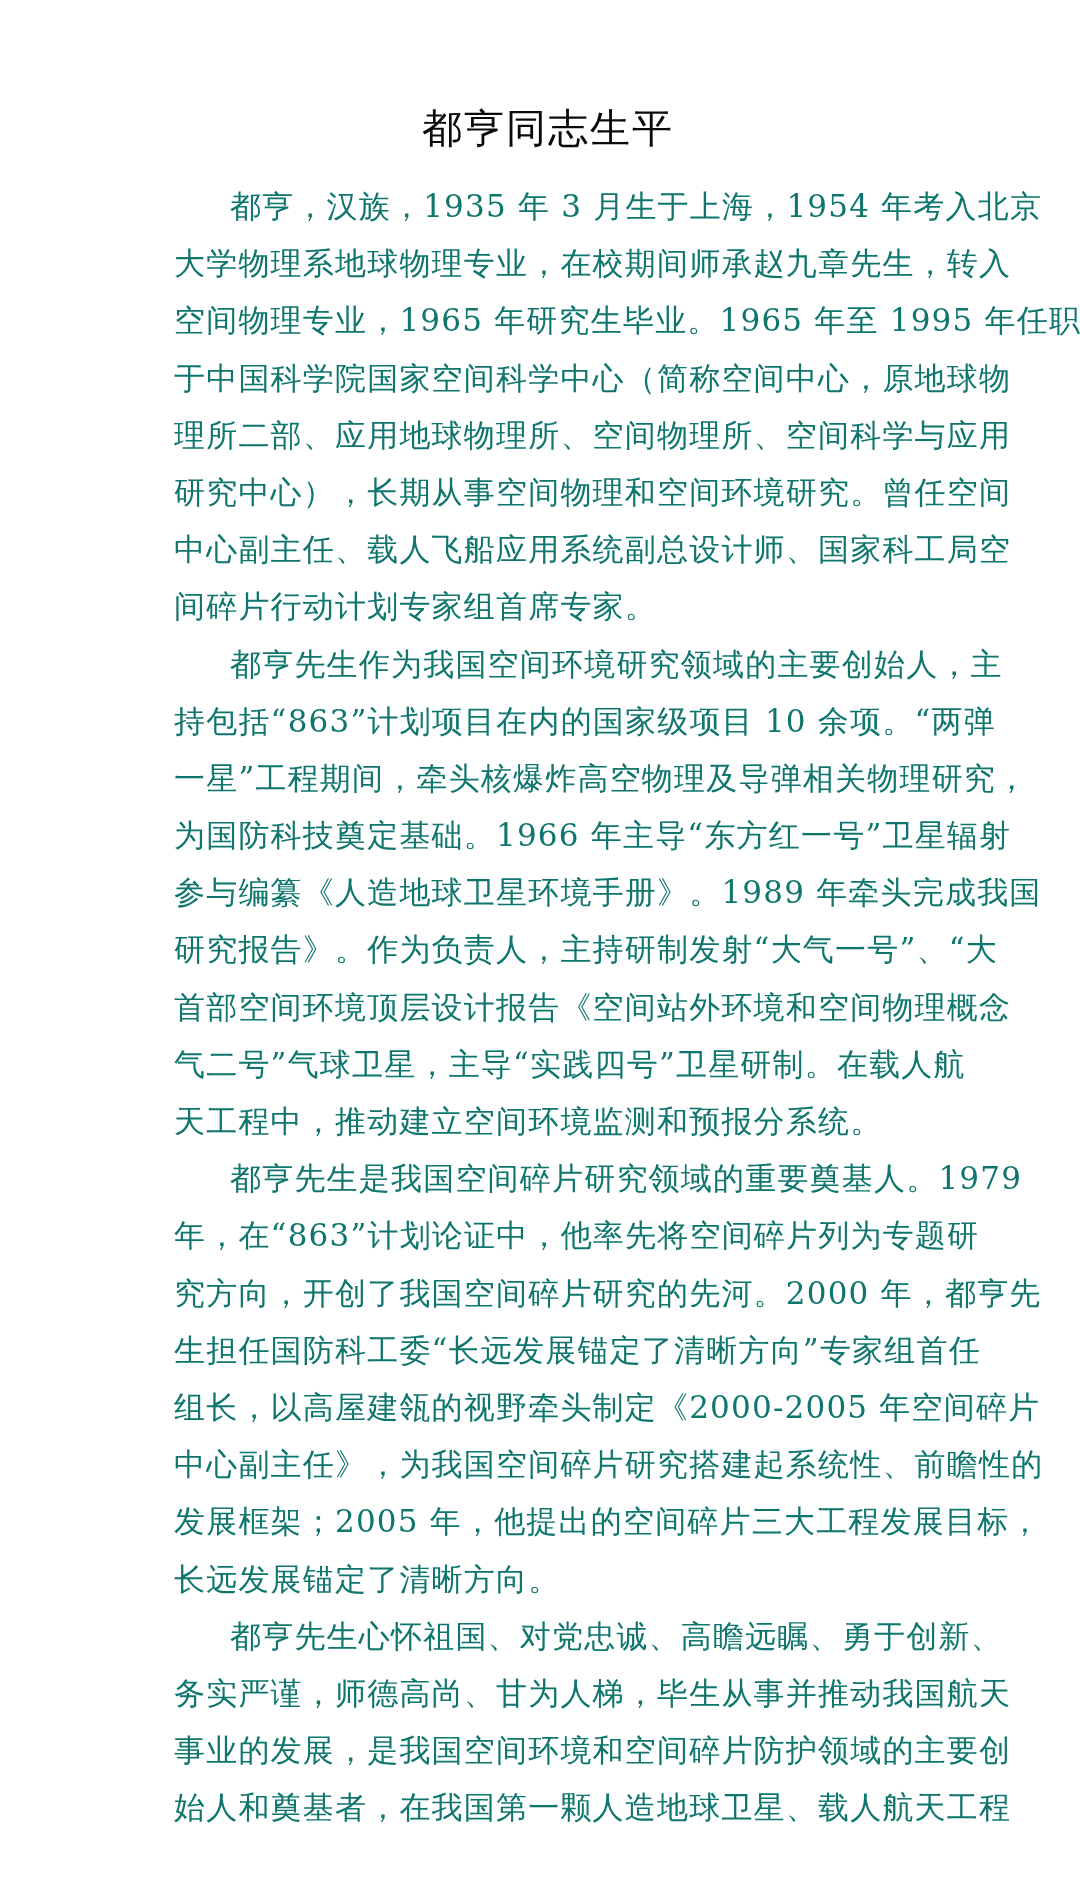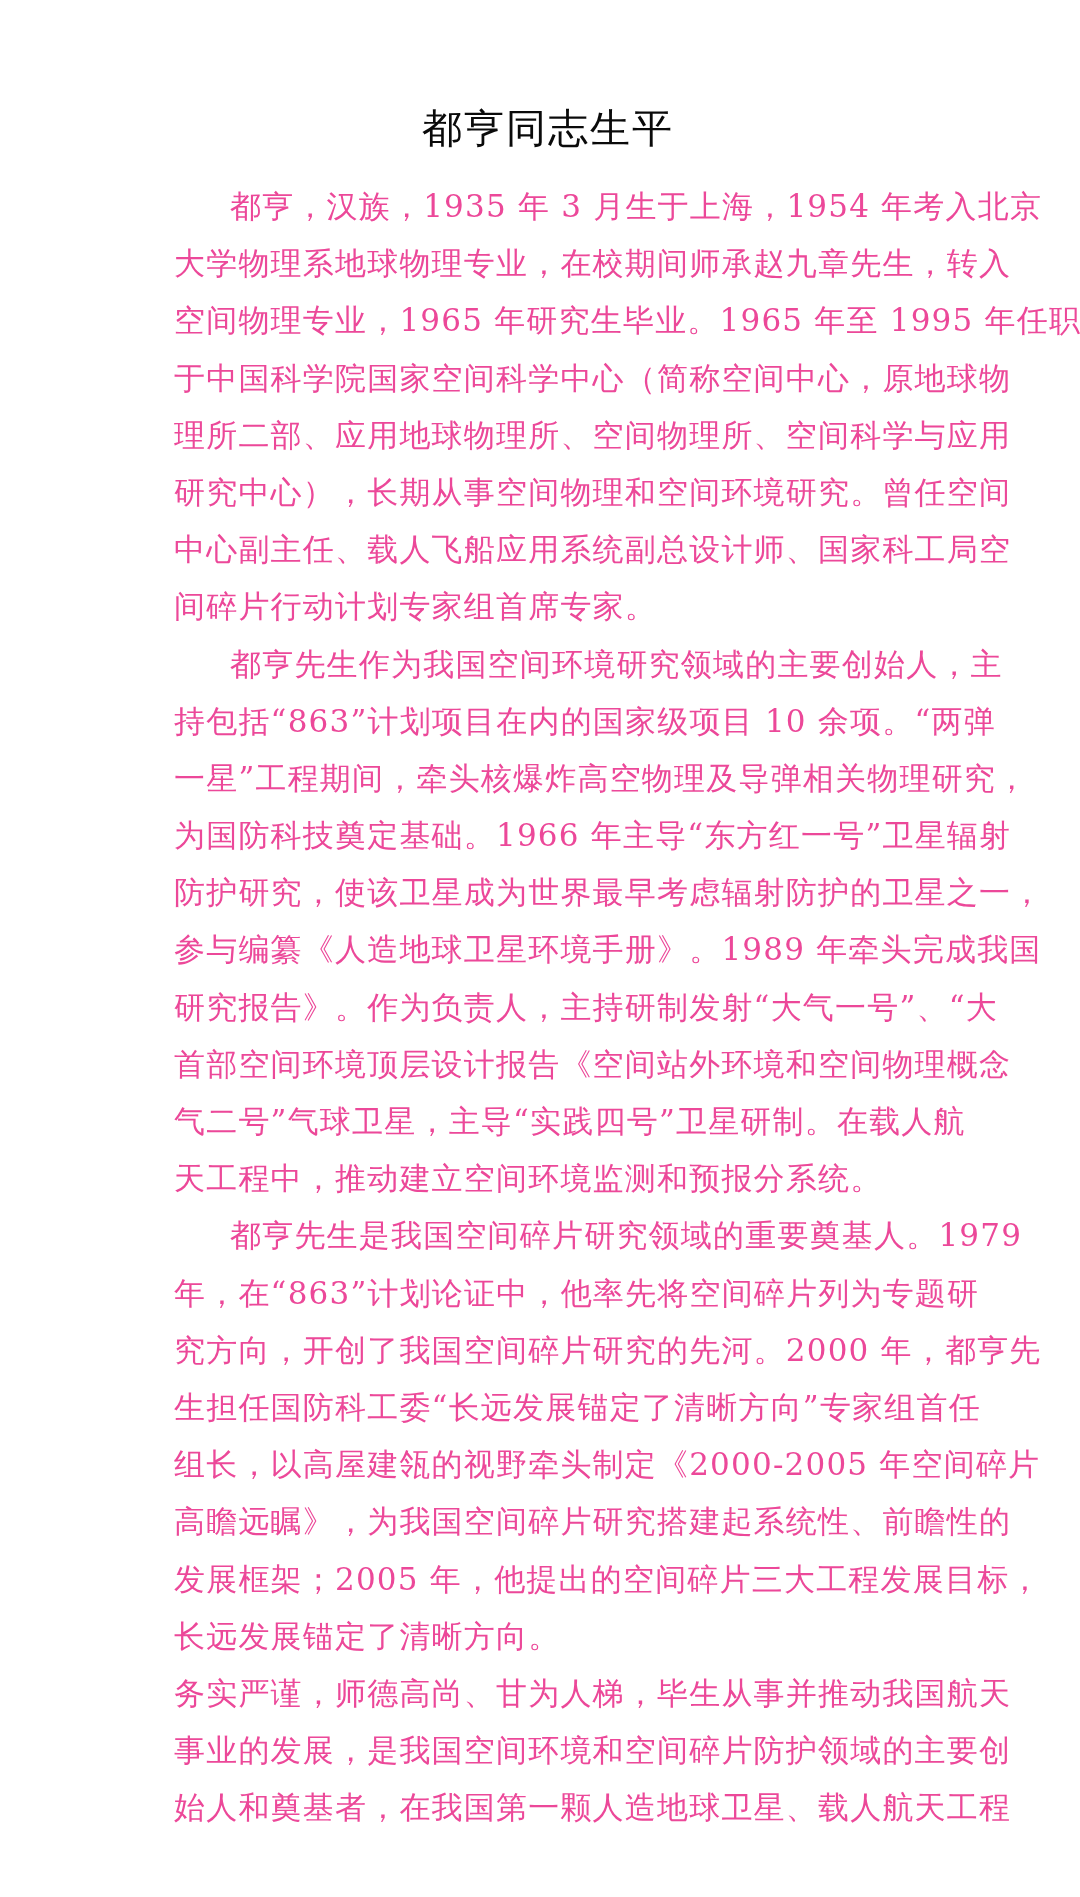--- a/index.html
+++ b/index.html
@@ -41,21 +41,21 @@
       top: 178px;
       width: 760px;
     }
     .line {
       display: block;
       height: 57.2px;
       line-height: 57.2px;
       font-size: 31px;
       white-space: nowrap;
       letter-spacing: 1.2px;
-      color: #ec4899;
+      color: #0f766e;
     }
     .line.indent {
       padding-left: 56px;
     }
   </style>
 </head>
 <body>
 
 <div class="page">
   <div class="title">都亨同志生平</div>
@@ -71,39 +71,39 @@
       <span class="line">研究中心），长期从事空间物理和空间环境研究。曾任空间</span>
       <span class="line">中心副主任、载人飞船应用系统副总设计师、国家科工局空</span>
       <span class="line">间碎片行动计划专家组首席专家。</span>
     </div>
 
     <div>
       <span class="line indent">都亨先生作为我国空间环境研究领域的主要创始人，主</span>
       <span class="line">持包括“863”计划项目在内的国家级项目 10 余项。“两弹</span>
       <span class="line">一星”工程期间，牵头核爆炸高空物理及导弹相关物理研究，</span>
       <span class="line">为国防科技奠定基础。1966 年主导“东方红一号”卫星辐射</span>
-      <span class="line">防护研究，使该卫星成为世界最早考虑辐射防护的卫星之一，</span>
       <span class="line">参与编纂《人造地球卫星环境手册》。1989 年牵头完成我国</span>
       <span class="line">研究报告》。作为负责人，主持研制发射“大气一号”、“大</span>
       <span class="line">首部空间环境顶层设计报告《空间站外环境和空间物理概念</span>
       <span class="line">气二号”气球卫星，主导“实践四号”卫星研制。在载人航</span>
       <span class="line">天工程中，推动建立空间环境监测和预报分系统。</span>
     </div>
 
     <div>
       <span class="line indent">都亨先生是我国空间碎片研究领域的重要奠基人。1979</span>
       <span class="line">年，在“863”计划论证中，他率先将空间碎片列为专题研</span>
       <span class="line">究方向，开创了我国空间碎片研究的先河。2000 年，都亨先</span>
       <span class="line">生担任国防科工委“长远发展锚定了清晰方向”专家组首任</span>
       <span class="line">组长，以高屋建瓴的视野牵头制定《2000-2005 年空间碎片</span>
-      <span class="line">高瞻远瞩》，为我国空间碎片研究搭建起系统性、前瞻性的</span>
+      <span class="line">中心副主任》，为我国空间碎片研究搭建起系统性、前瞻性的</span>
       <span class="line">发展框架；2005 年，他提出的空间碎片三大工程发展目标，</span>
       <span class="line">长远发展锚定了清晰方向。</span>
     </div>
 
     <div>
+      <span class="line indent">都亨先生心怀祖国、对党忠诚、高瞻远瞩、勇于创新、</span>
       <span class="line">务实严谨，师德高尚、甘为人梯，毕生从事并推动我国航天</span>
       <span class="line">事业的发展，是我国空间环境和空间碎片防护领域的主要创</span>
       <span class="line">始人和奠基者，在我国第一颗人造地球卫星、载人航天工程</span>
 
     </div>
   </div>
 </div>
 
 </body></html>

